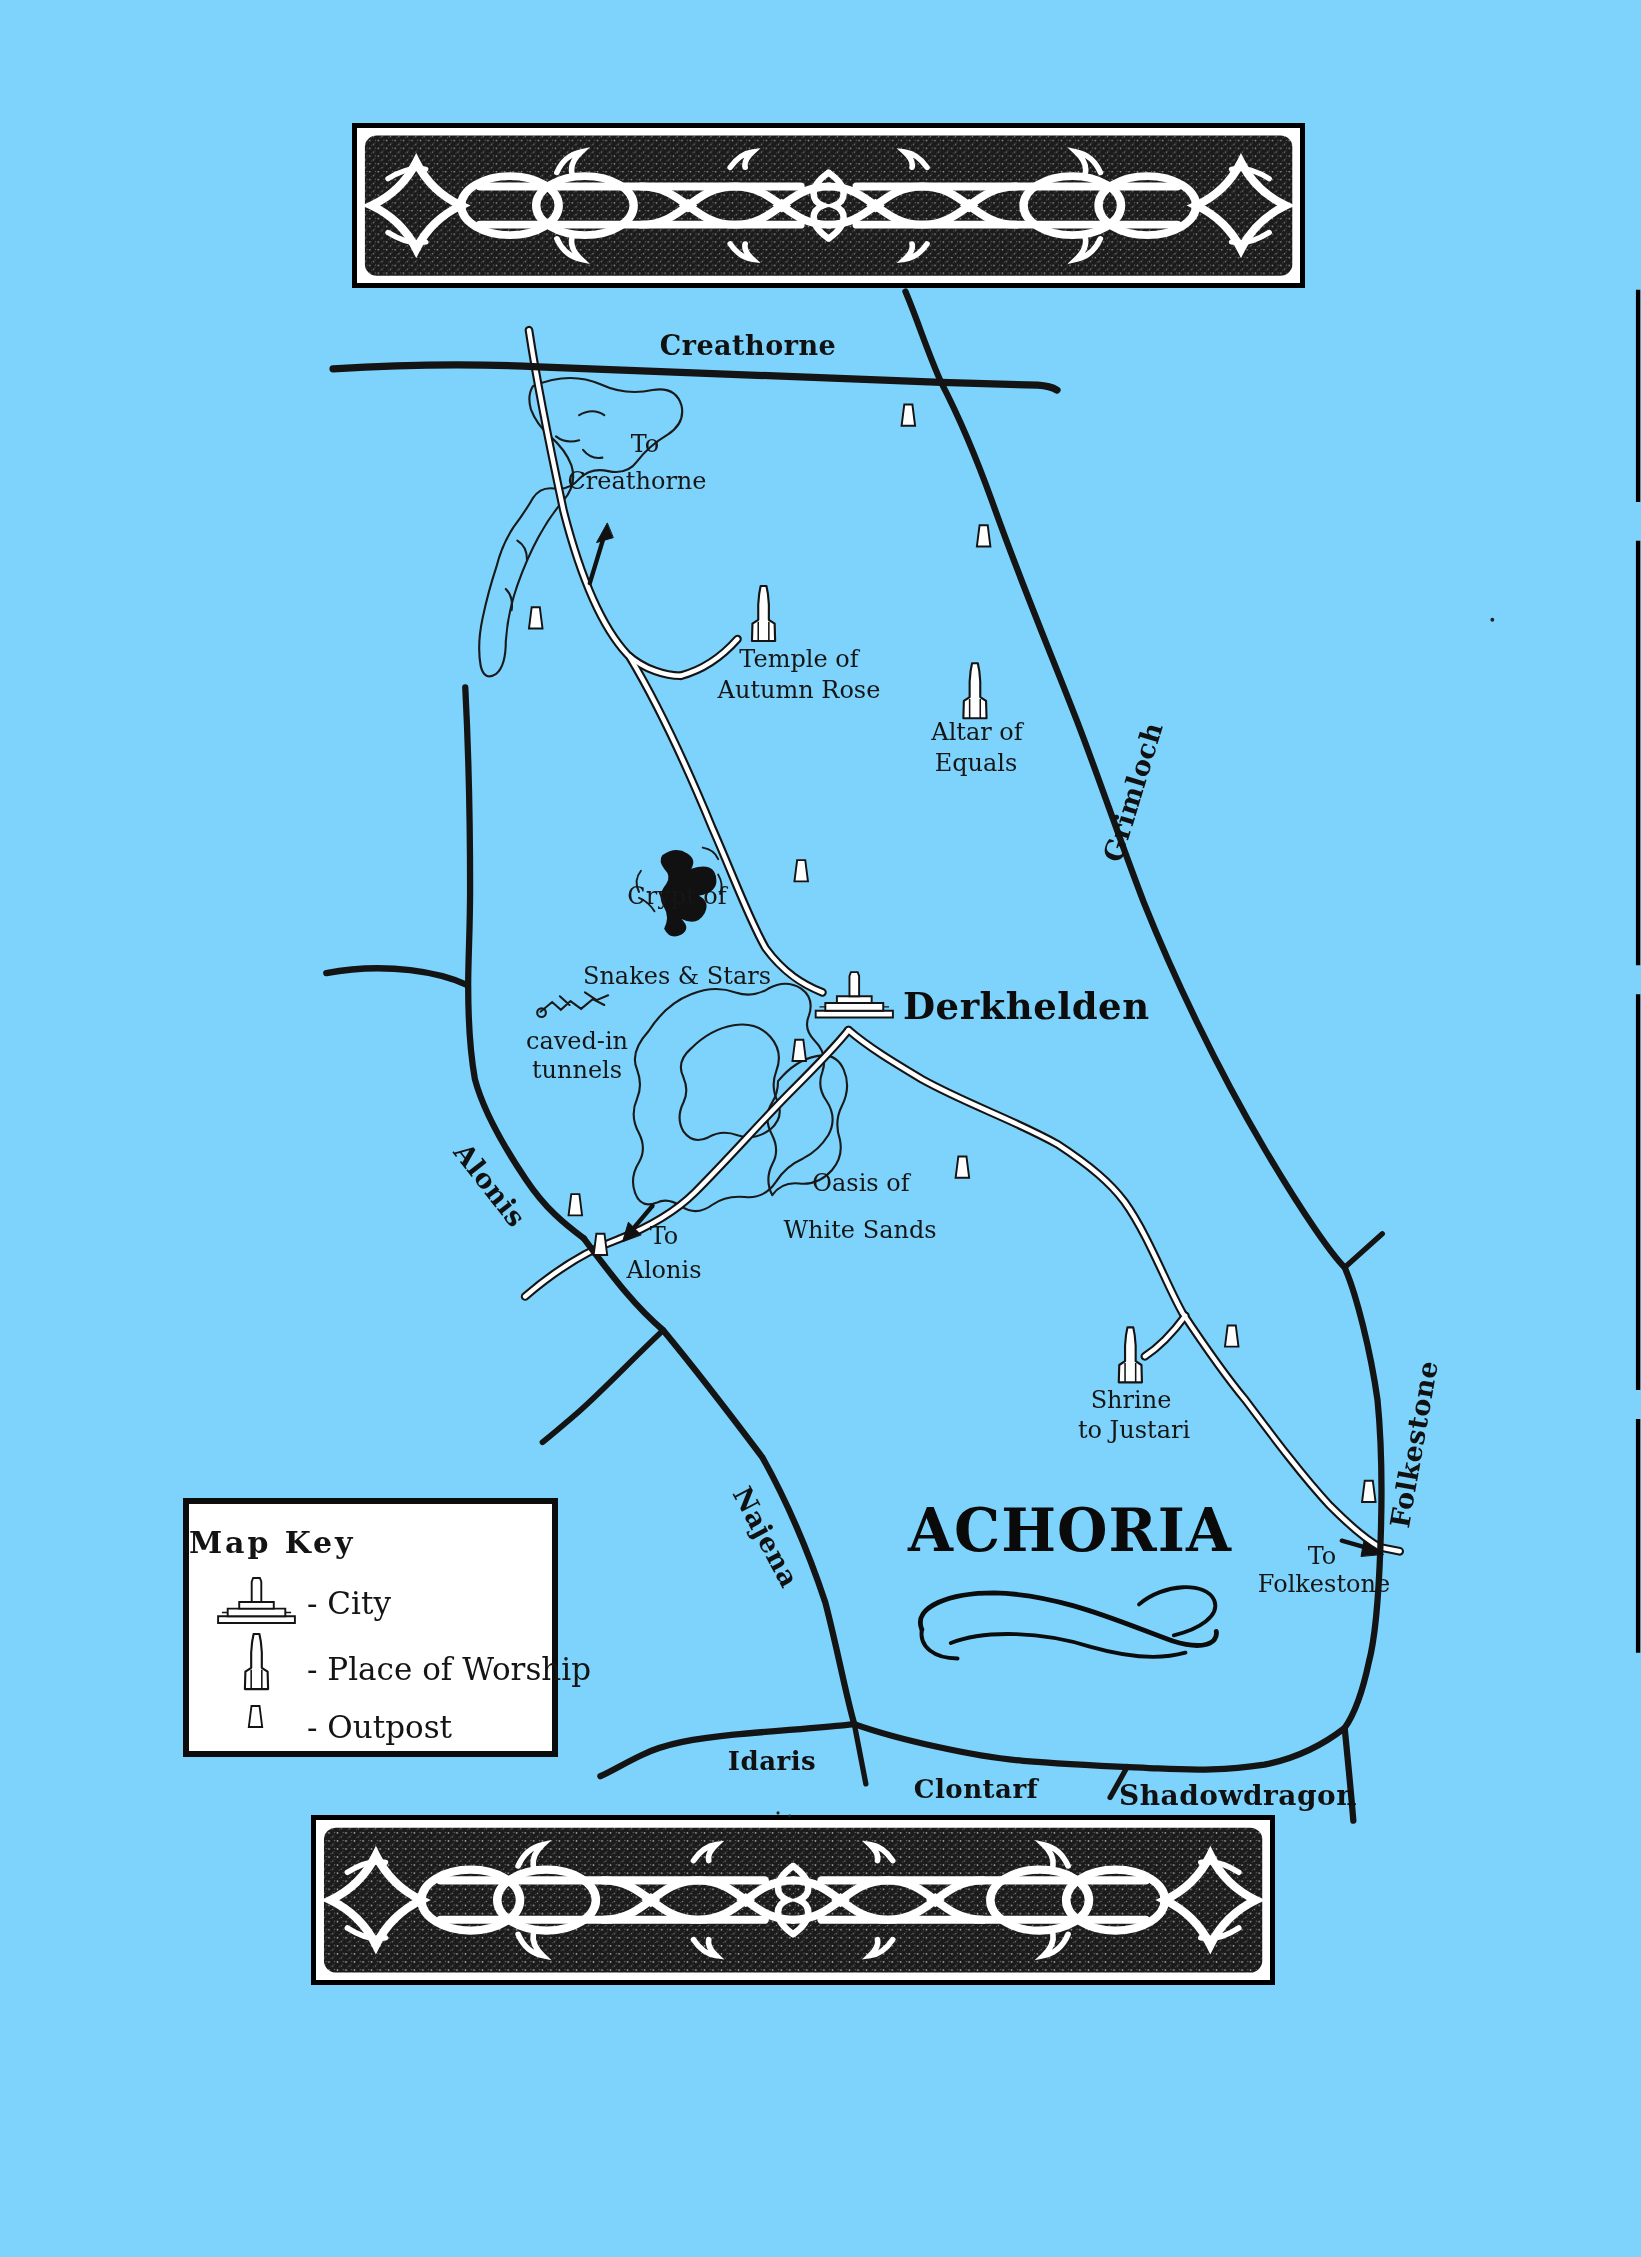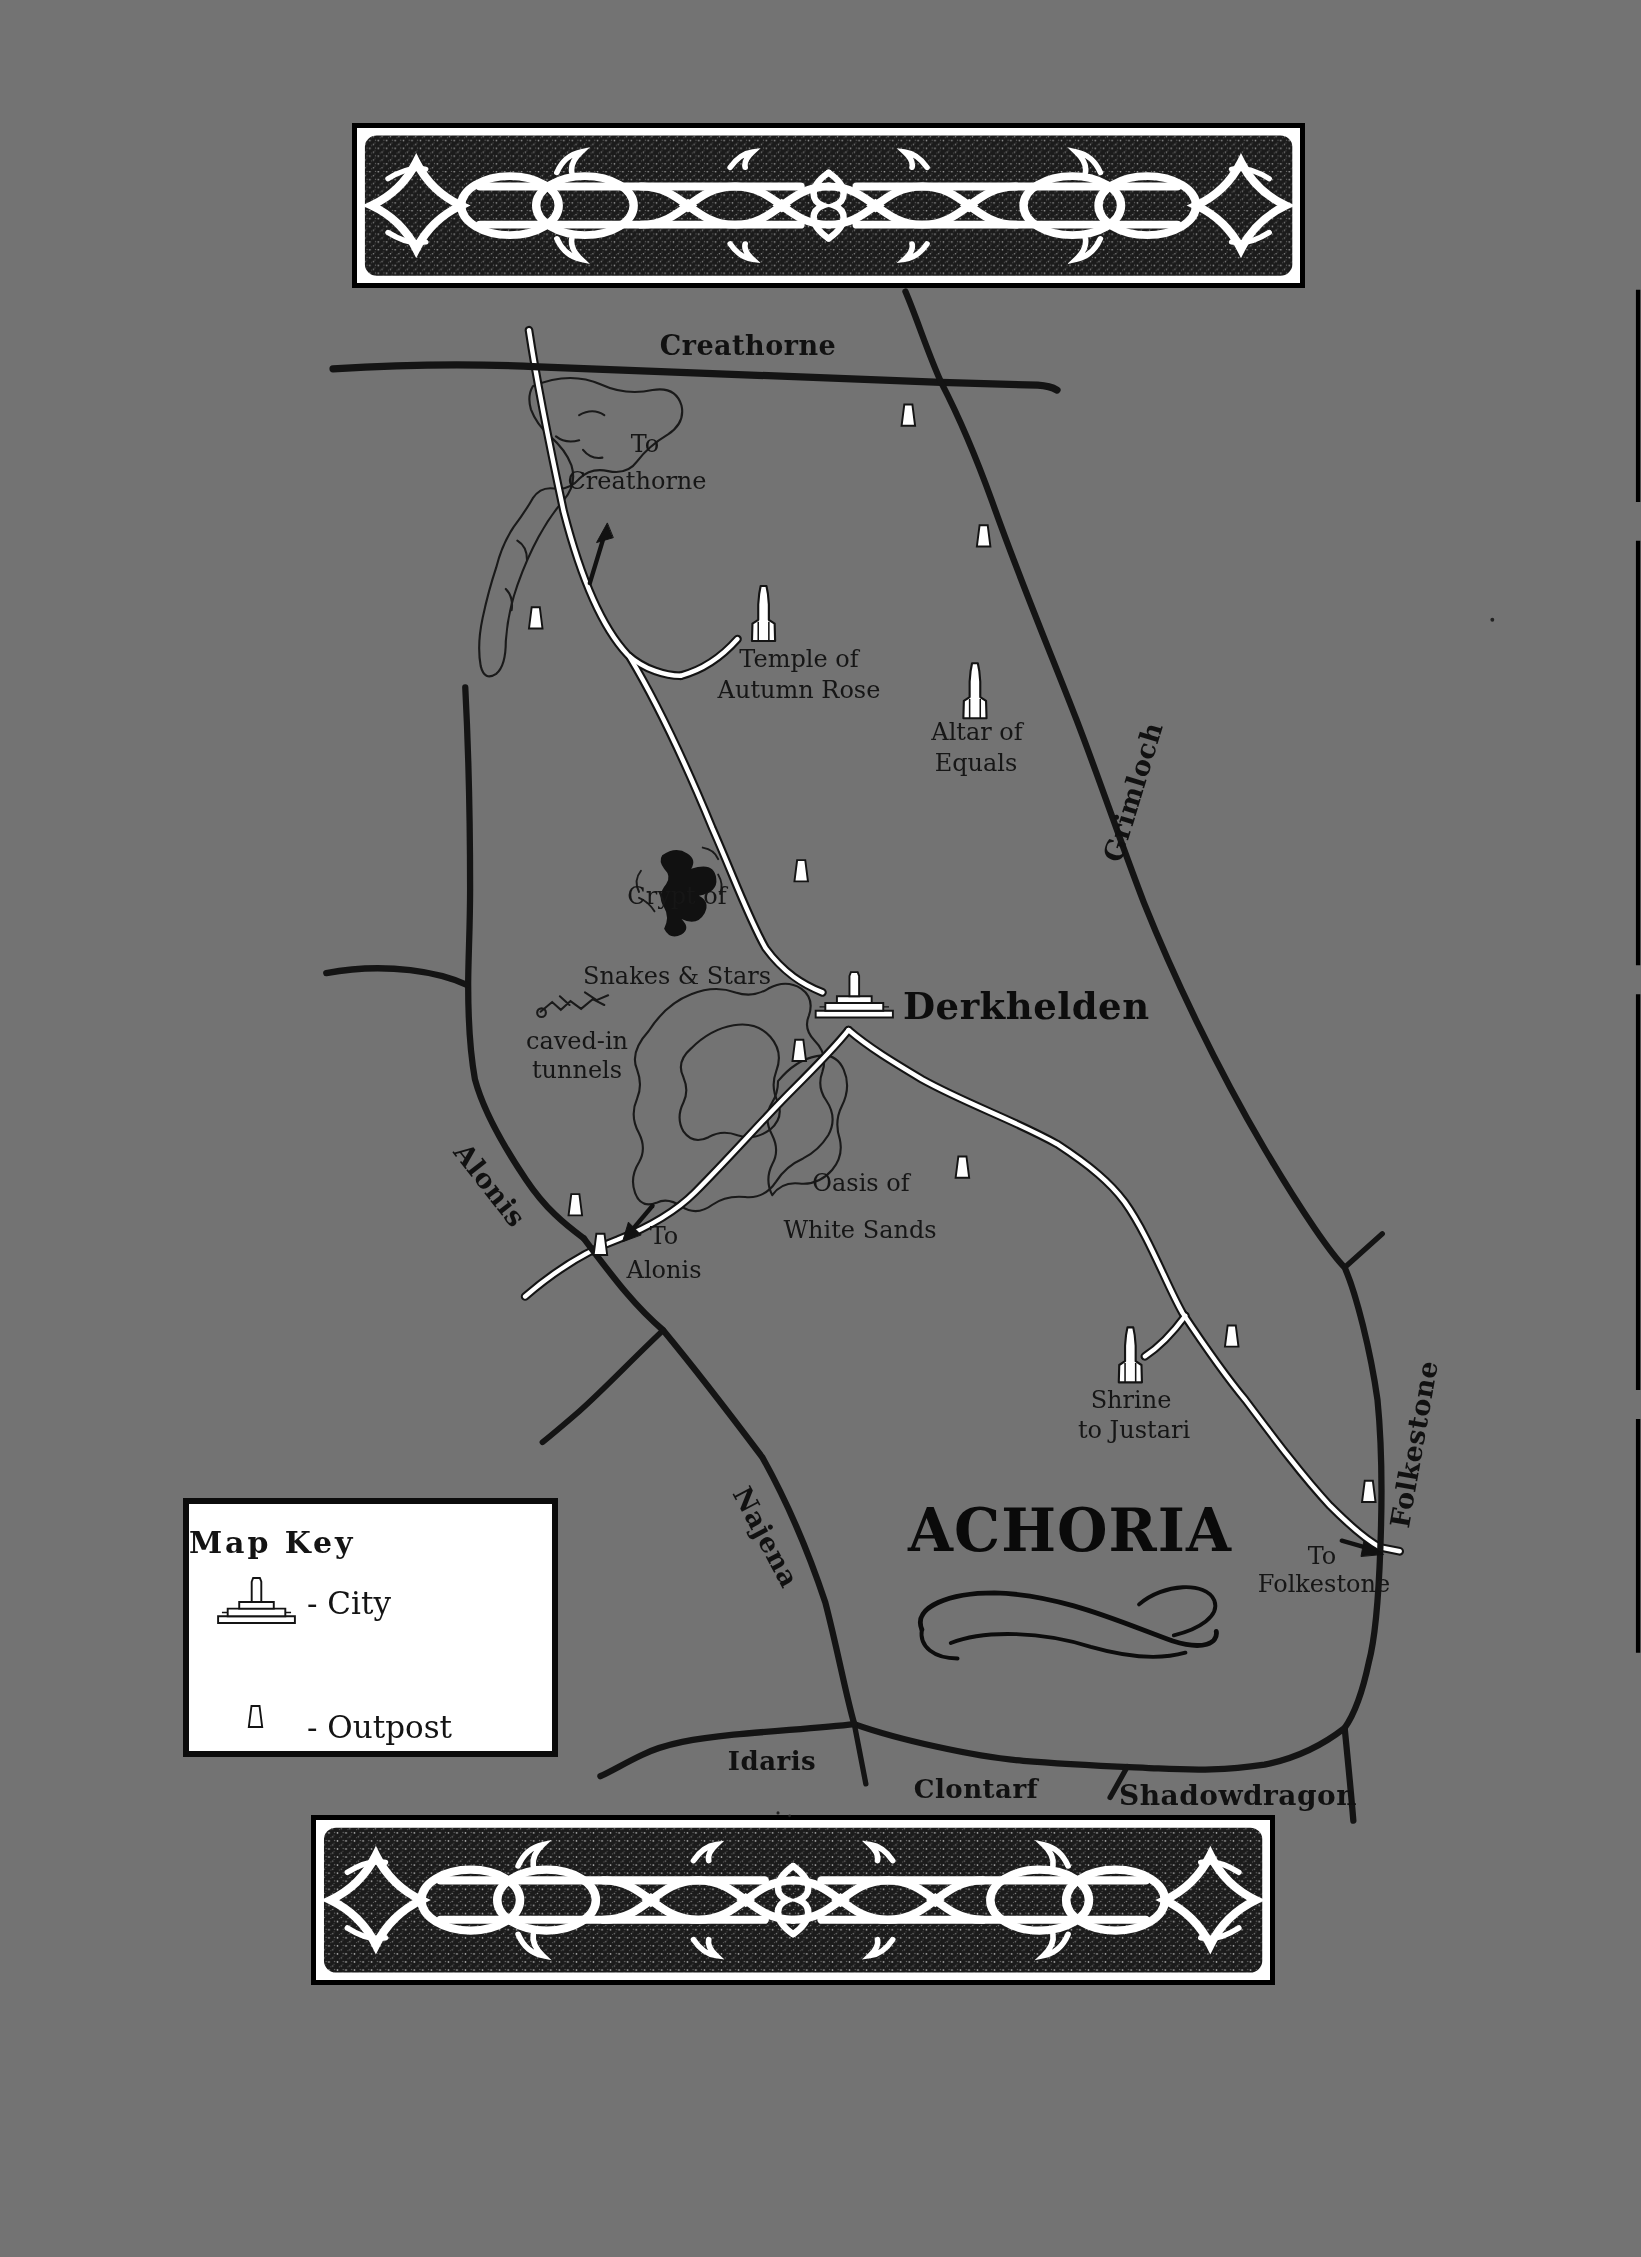--- a/index.html
+++ b/index.html
@@ -1,16 +1,16 @@
 <!DOCTYPE html>
 <html><head>
 <meta charset="utf-8">
 <style>
   html,body{margin:0;padding:0;background:#fff;}
-  #page{position:relative;width:1641px;height:2257px;background:#737373;overflow:hidden;
+  #page{position:relative;width:1641px;height:2257px;background:#7dd3fc;overflow:hidden;
         font-family:"DejaVu Serif",serif;color:#141414;}
   svg{display:block;}
   .banner{position:absolute;box-sizing:border-box;border:5.8px solid #000;background:#fff;padding:2.9px;}
   .banner svg{width:100%;height:100%;}
   #mapart{position:absolute;left:0;top:0;}
   .pt{position:absolute;white-space:nowrap;font-size:24px;line-height:1;color:#161616;
       transform:translate(-50%,-50%);text-align:center;}
   .rg{position:absolute;white-space:nowrap;font-weight:bold;font-size:27px;line-height:1;color:#111;
       transform:translate(-50%,-50%);letter-spacing:0.5px;}
   .cityname{position:absolute;white-space:nowrap;font-weight:bold;font-size:37px;color:#0d0d0d;
@@ -252,20 +252,26 @@
   <div class="maintitle" style="left:1070px;top:1531px;">ACHORIA</div>
 
   <div id="mapkey">
     <div class="kt">Map Key</div>
     <div class="krow" style="top:64px;height:58px;">
       <svg class="kicon" style="left:27px;top:7.7px;" width="81" height="48" viewBox="-42 -30 84 50">
           <use href="#cityicon"></use>
         </svg>
       <div class="klabel" style="left:118px;top:17.4px;">- City</div>
     </div>
+    <div class="krow" style="top:124px;height:64px;">
+      <svg class="kicon" style="left:53px;top:3.9px;" width="29" height="60" viewBox="-15 -37 30 62">
+          <use href="#worship"></use>
+        </svg>
+      <div class="klabel" style="left:118px;top:23px;">- Place of Worship</div>
+    </div>
     <div class="krow" style="top:191px;height:48px;">
       <svg class="kicon" style="left:56px;top:7.7px;" width="21" height="27" viewBox="-11 -14 22 28">
           <use href="#outpost"></use>
         </svg>
       <div class="klabel" style="left:118px;top:13.5px;">- Outpost</div>
     </div>
   </div>
 
 </div>
 

